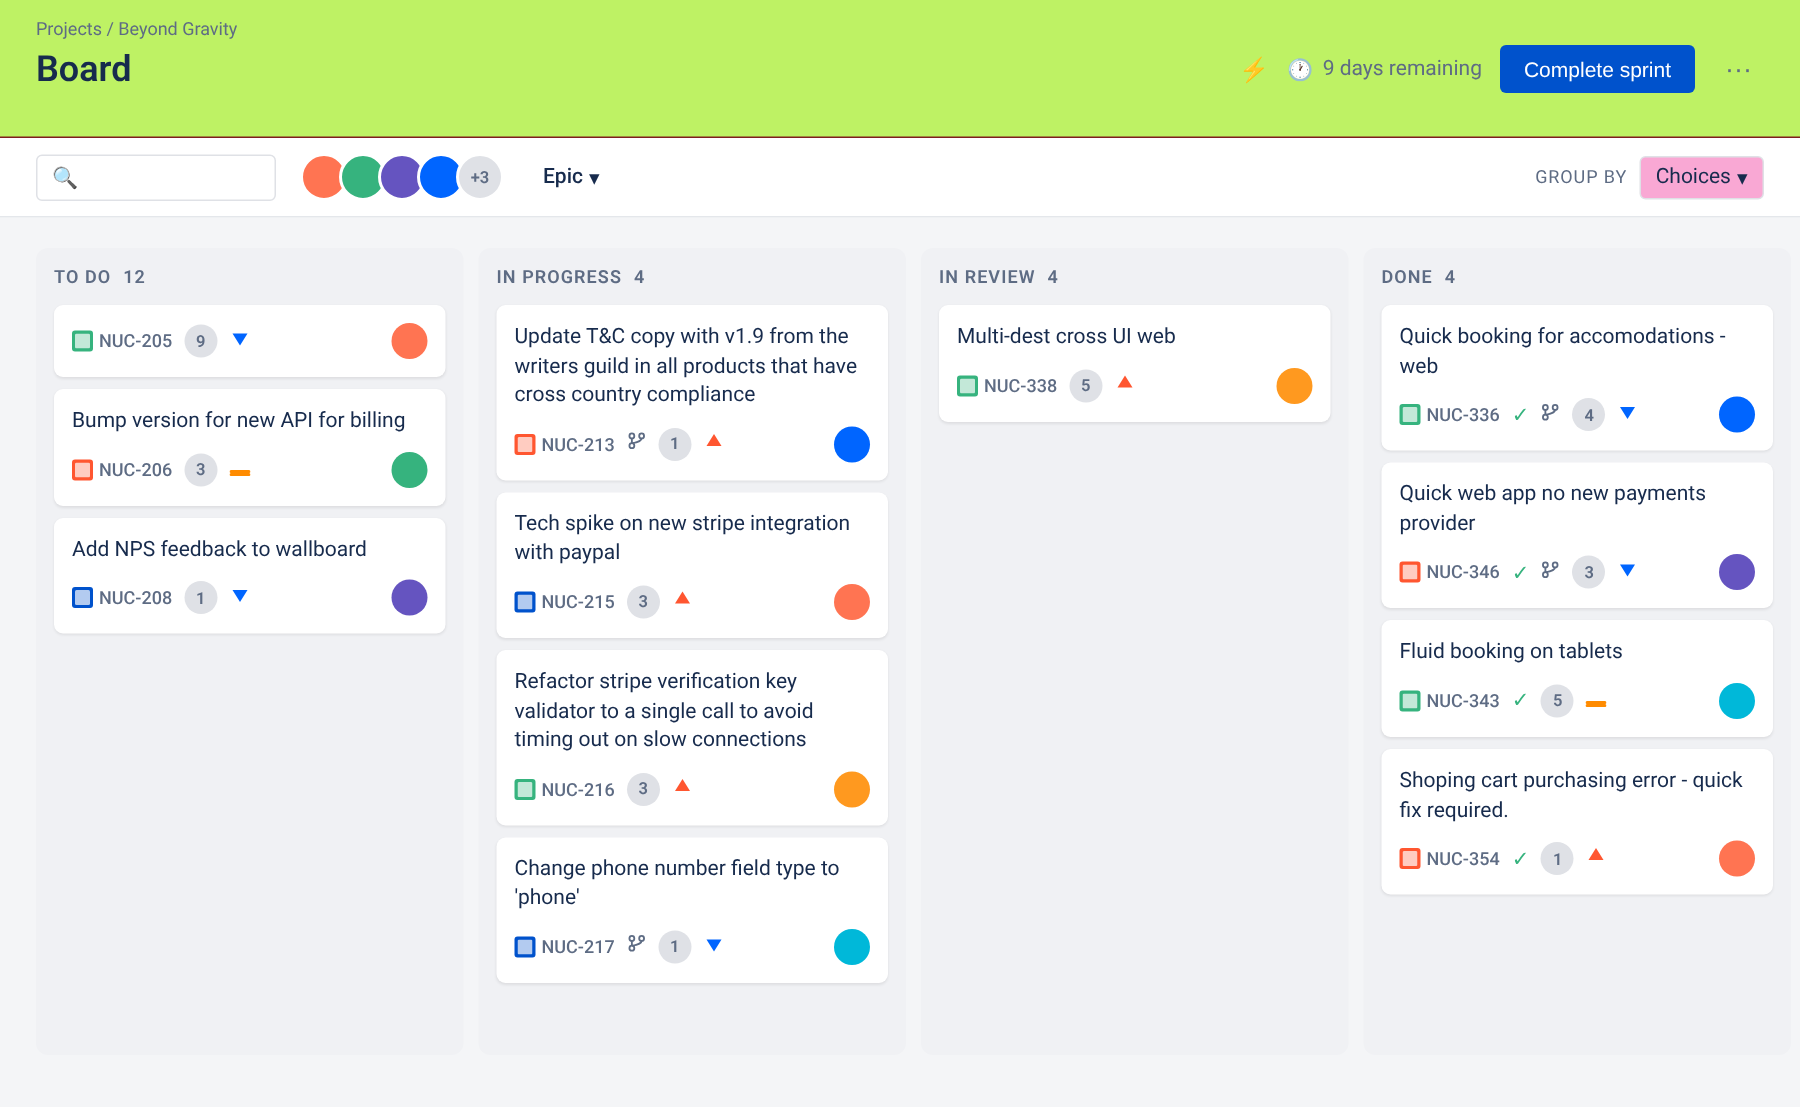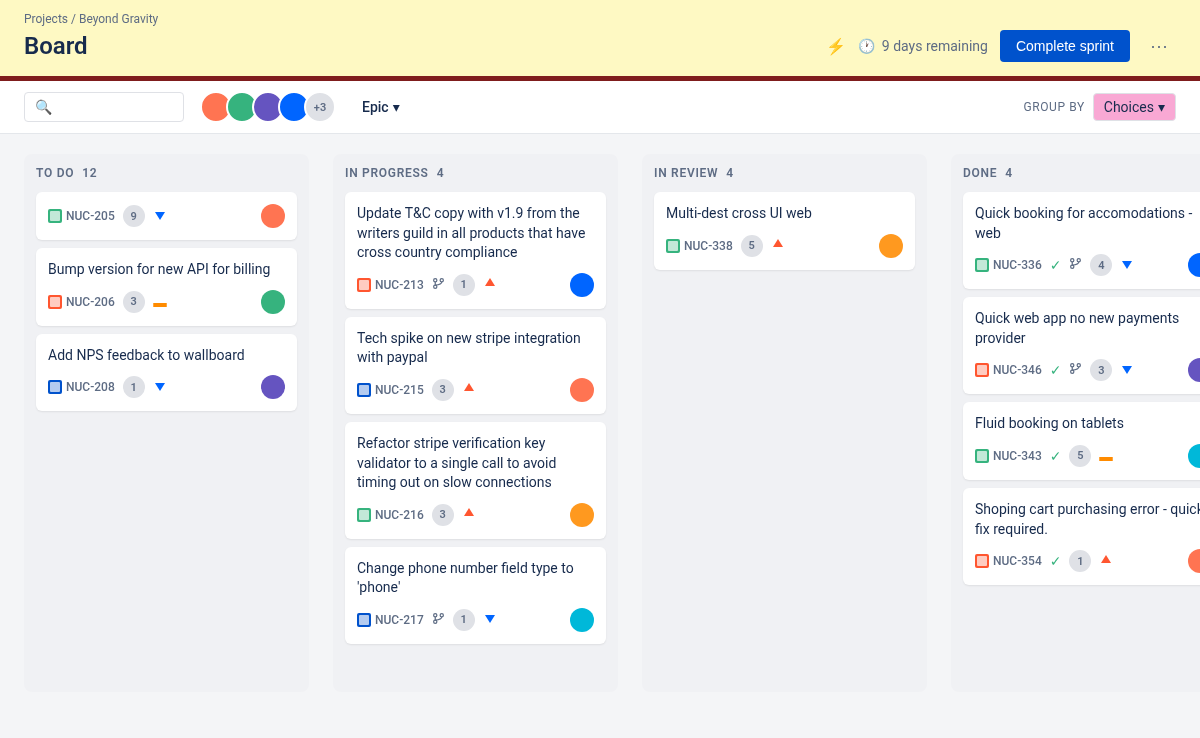--- a/index.html
+++ b/index.html
@@ -3,23 +3,23 @@
   <meta charset="utf-8">
   <style>
     * { box-sizing: border-box; margin: 0; padding: 0; }
     body {
       font-family: -apple-system, BlinkMacSystemFont, 'Segoe UI', Roboto, sans-serif;
       background: #f4f5f7;
       color: #172b4d;
       font-size: 14px;
     }
     .top-bar {
-      background: #fef9c3;
-      padding: 12px 24px 0 24px;
-      border-bottom: 5px solid #7f1d1d;
+      background: #bef264;
+      padding: 12px 24px 15px 24px;
+      border-bottom: 1px solid #7f1d1d;
     }
     .breadcrumb {
       font-size: 12px;
       color: #5e6c84;
       margin-bottom: 4px;
     }
     .header-row {
       display: flex;
       align-items: center;
       justify-content: space-between;
@@ -146,21 +146,21 @@
       background: #f9a8d4;
       cursor: pointer;
       font-size: 14px;
       color: #172b4d;
       font-weight: 400;
       text-transform: none;
       letter-spacing: 0;
     }
     .board-content {
       display: flex;
-      gap: 24px;
+      gap: 10px;
       padding: 20px 24px;
       overflow-x: auto;
       min-height: calc(100vh - 160px);
     }
     .column {
       background: #f0f1f4;
       border-radius: 8px;
       width: 285px;
       min-width: 285px;
       padding: 12px;

